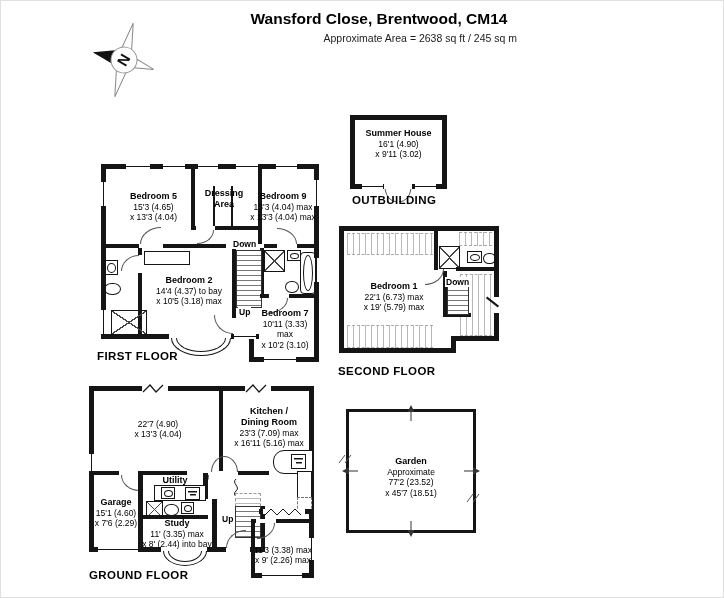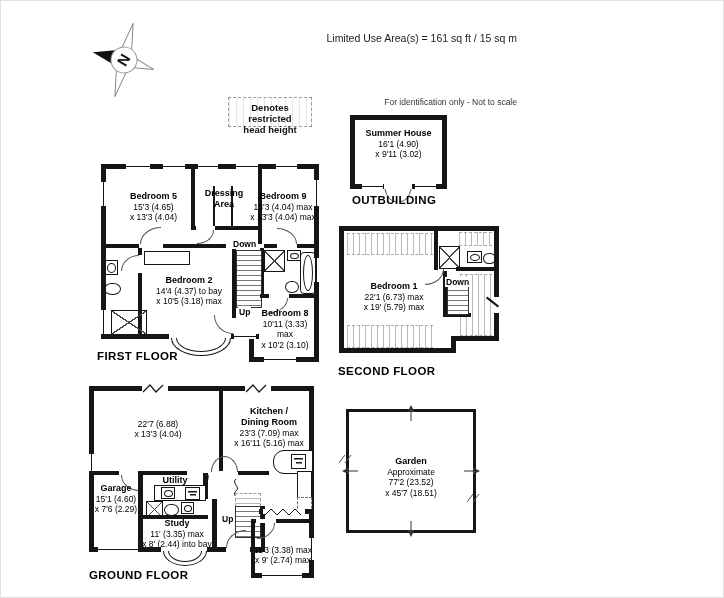--- a/index.html
+++ b/index.html
@@ -46,38 +46,34 @@
   .legend{position:absolute;left:227px;top:96px;width:84px;height:30px;border:1px dashed #999;text-align:center;
           font-size:9.5px;font-weight:bold;line-height:11px;padding-top:4px;box-sizing:border-box;
           background:repeating-linear-gradient(90deg,rgba(0,0,0,.10) 0 1px,transparent 1px 7px)}
   svg{position:absolute;overflow:visible}
 </style>
 </head>
 <body>
 
 <div id="canvas">
 
+  <div class="hdr-title">Wansford Close, Brentwood, CM14</div>
   <div class="hdr-lines">
-    <span>Limited Use Area(s) = 161 sq ft / 15 sq m</span>
-  </div>
-  <div class="hdr-disc">For identification only - Not to scale</div>
+    <span>Approximate Area = 2638 sq ft / 245 sq m</span>
+  </div>
 
   <svg style="left:88px;top:17px" width="70" height="82" viewBox="0 0 70 82">
     <g transform="rotate(14 35 42)">
       <path d="M35 4 L41 36 L66 44 L41 48 L35 80 L29 48 L4 42 L29 36 Z" fill="#fff" stroke="#888" stroke-width="1"></path>
       <path d="M3 42 L29 33 L29 50 Z" fill="#111"></path>
       <circle cx="35" cy="42" r="13" fill="#fff" stroke="#999" stroke-width="1"></circle>
       <text x="35" y="47" text-anchor="middle" font-size="15" font-weight="bold" fill="#111" transform="rotate(-74 35 42)">N</text>
     </g>
   </svg>
 
-  <div class="legend">
-    <span>Denotes restricted</span><br>
-    <span>head height</span>
-  </div>
 
   <div>
     <div class="abs" style="left:349px;top:114px;width:97px;height:74px;border:5px solid #151515;box-sizing:border-box"></div>
     <div class="winh" style="left:360px;top:183px;width:21px;height:5px"></div>
     <div class="winh" style="left:413px;top:183px;width:21px;height:5px"></div>
     <div class="gap" style="left:383px;top:183px;width:28px;height:5px"></div>
     <svg style="left:383px;top:187px" width="28" height="16" viewBox="0 0 28 16">
       <path d="M1 1 Q3 13 13 14 M27 1 Q25 13 15 14" fill="none" stroke="#555" stroke-width="1"></path>
     </svg>
     <div class="rl" style="left:351px;top:127px;width:93px">
@@ -166,21 +162,21 @@
       <span class="nm">Bedroom 9</span>
       <span>13'3 (4.04) max</span>
       <span>x 13'3 (4.04) max</span>
     </div>
     <div class="rl" style="left:142px;top:274px;width:92px">
       <span class="nm">Bedroom 2</span>
       <span>14'4 (4.37) to bay</span>
       <span>x 10'5 (3.18) max</span>
     </div>
     <div class="rl" style="left:252px;top:307px;width:64px">
-      <span class="nm">Bedroom 8</span>
+      <span class="nm">Bedroom 7</span>
       <span>10'11 (3.33)</span>
       <span>max</span>
       <span>x 10'2 (3.10)</span>
     </div>
     <div class="cap" style="left:96px;top:349px">FIRST FLOOR</div>
   </div>
 
   <div>
     <div class="w" style="left:338px;top:225px;width:160px;height:5px"></div>
     <div class="w" style="left:338px;top:225px;width:5px;height:127px"></div>
@@ -289,45 +285,45 @@
     <div class="w" style="left:250px;top:518px;width:63px;height:4px"></div>
     <div class="gap" style="left:255px;top:518px;width:20px;height:4px"></div>
     <div class="arc br" style="left:256px;top:522px;width:17px;height:15px"></div>
     <div class="w" style="left:250px;top:518px;width:4px;height:59px"></div>
     <div class="w" style="left:308px;top:513px;width:5px;height:64px"></div>
     <div class="w" style="left:250px;top:572px;width:63px;height:5px"></div>
     <div class="winh" style="left:260px;top:572px;width:40px;height:5px"></div>
     <div class="winv" style="left:308px;top:536px;width:5px;height:22px"></div>
 
     <div class="rl" style="left:113px;top:418px;width:88px">
-      <span>22'7 (6.88)</span>
+      <span>22'7 (4.90)</span>
       <span>x 13'3 (4.04)</span>
     </div>
     <div class="rl" style="left:230px;top:405px;width:76px">
       <span class="nm">Kitchen /</span>
       <span class="nm">Dining Room</span>
       <span>23'3 (7.09) max</span>
       <span>x 16'11 (5.16) max</span>
     </div>
     <div class="rl" style="left:150px;top:474px;width:48px">
       <span class="nm">Utility</span>
     </div>
-    <div class="rl" style="left:90px;top:482px;width:50px">
+    <div class="rl" style="left:90px;top:496px;width:50px">
       <span class="nm">Garage</span>
       <span>15'1 (4.60)</span>
       <span>x 7'6 (2.29)</span>
     </div>
     <div class="rl" style="left:134px;top:517px;width:84px">
       <span class="nm">Study</span>
       <span>11' (3.35) max</span>
       <span>x 8' (2.44) into bay</span>
     </div>
     <div class="rl" style="left:249px;top:544px;width:66px">
       <span>11'3 (3.38) max</span>
-      <span>x 9' (2.74) max</span>
+      <span>x 9' (2.26) max</span>
     </div>
     <div class="cap" style="left:88px;top:568px">GROUND FLOOR</div>
   </div>
 
   <div>
     <div class="abs" style="left:345px;top:408px;width:130px;height:124px;border:3px solid #151515;box-sizing:border-box"></div>
     <div class="rl" style="left:347px;top:455px;width:126px">
       <span class="nm">Garden</span>
       <span>Approximate</span>
       <span>77'2 (23.52)</span>

